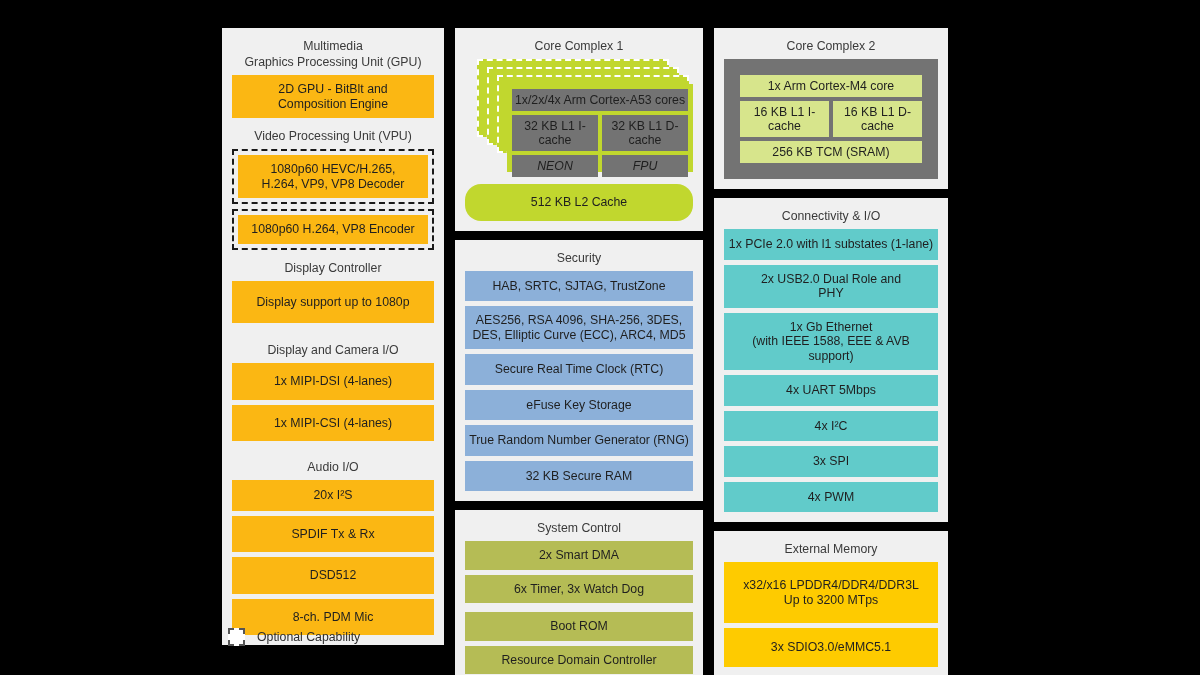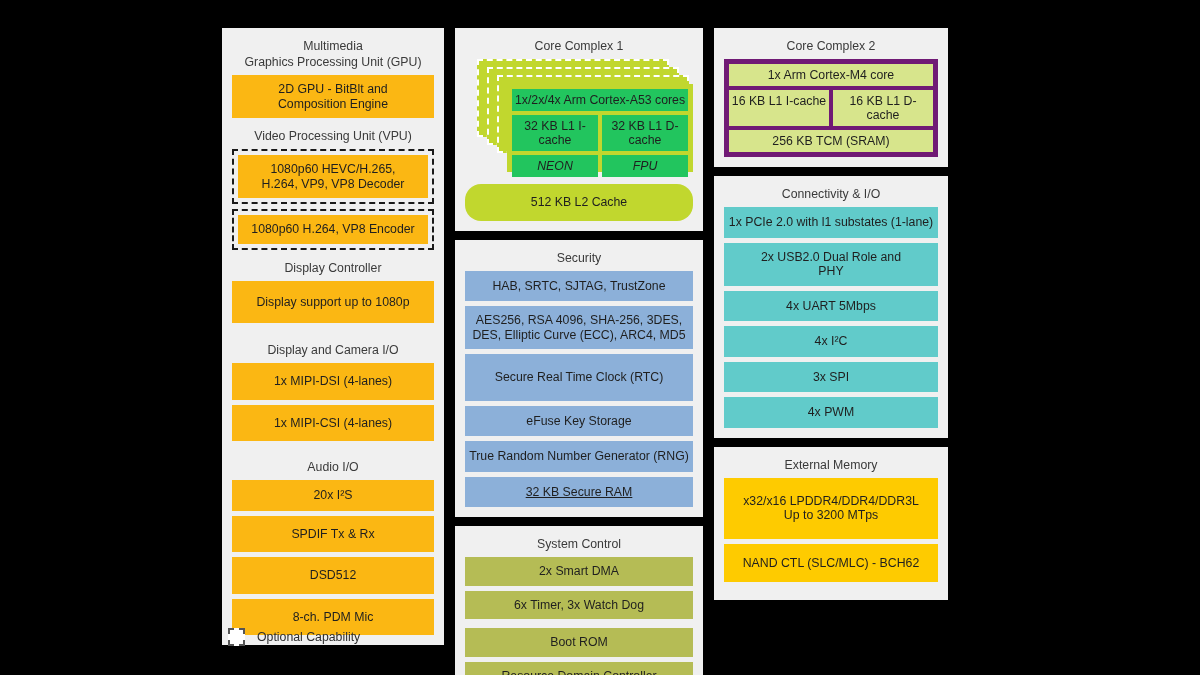--- a/index.html
+++ b/index.html
@@ -78,31 +78,31 @@
   .stack-card.s3 { left: 32px; top: 16px; width: 192px; height: 78px; }
   .stack-front {
     position: absolute;
     left: 42px; top: 25px; width: 186px; height: 88px;
     background: #c1d72e;
     padding: 5px;
   }
   .cc-row { display: flex; gap: 4px; margin-bottom: 4px; }
   .cc-row:last-child { margin-bottom: 0; font-style: italic; }
   .cc-cell {
-    background: #22c55e;
+    background: #737373;
     flex: 1 1 0;
     text-align: center;
     font-size: 12.3px;
     color: #1f1f1f;
     line-height: 14px;
     padding: 4px 2px;
   }
 
   
-  .cc2-outer { background: #701a75; padding: 5px; margin-bottom: 0; }
+  .cc2-outer { background: #737373; padding: 16px; margin-bottom: 0; }
   .cc2-row { display: flex; gap: 4px; margin-bottom: 4px; }
   .cc2-row:last-child { margin-bottom: 0; }
   .cc2-cell {
     background: #d7e58c;
     flex: 1 1 0;
     text-align: center;
     font-size: 12.3px;
     color: #1f1f1f;
     line-height: 14px;
     padding: 4px 2px;
@@ -188,24 +188,24 @@
       </div>
 
       <div class="block c-green" style="padding:11px 4px;">512 KB L2 Cache</div>
     </div>
 
     <div class="panel">
       <div class="panel-title">Security</div>
       <div class="block c-blue" style="padding:8px 4px;">HAB, SRTC, SJTAG, TrustZone</div>
       <div class="block c-blue">AES256, RSA 4096, SHA-256, 3DES,
 DES, Elliptic Curve (ECC), ARC4, MD5</div>
-      <div class="block c-blue" style="padding:16px 4px;">Secure Real Time Clock (RTC)</div>
+      <div class="block c-blue" style="padding:8px 4px;">Secure Real Time Clock (RTC)</div>
       <div class="block c-blue" style="padding:8px 4px;">eFuse Key Storage</div>
       <div class="block c-blue" style="padding:8px 4px;">True Random Number Generator (RNG)</div>
-      <div class="block c-blue" style="padding:8px 20px;text-decoration:underline;">32 KB Secure RAM</div>
+      <div class="block c-blue" style="padding:8px 20px;">32 KB Secure RAM</div>
     </div>
 
     <div class="panel">
       <div class="panel-title">System Control</div>
       <div class="block c-olive">2x Smart DMA</div>
       <div class="block c-olive" style="margin-bottom:9px;">6x Timer, 3x Watch Dog</div>
       <div class="block c-olive">Boot ROM</div>
       <div class="block c-olive">Resource Domain Controller</div>
 
     </div>
@@ -227,30 +227,33 @@
           <div class="cc2-cell">256 KB TCM (SRAM)</div>
         </div>
       </div>
     </div>
 
     <div class="panel">
       <div class="panel-title">Connectivity &amp; I/O</div>
       <div class="block c-teal" style="padding:8px 4px;">1x PCIe 2.0 with l1 substates (1-lane)</div>
       <div class="block c-teal">2x USB2.0 Dual Role and
 PHY</div>
+      <div class="block c-teal">1x Gb Ethernet
+(with IEEE 1588, EEE &amp; AVB support)</div>
       <div class="block c-teal" style="padding:8px 4px;">4x UART 5Mbps</div>
       <div class="block c-teal" style="padding:8px 4px;">4x I²C</div>
       <div class="block c-teal" style="padding:8px 4px;">3x SPI</div>
       <div class="block c-teal" style="padding:8px 4px;">4x PWM</div>
     </div>
 
     <div class="panel">
       <div class="panel-title">External Memory</div>
       <div class="block c-yellow" style="padding:16px 4px;">x32/x16 LPDDR4/DDR4/DDR3L
 Up to 3200 MTps</div>
+      <div class="block c-yellow" style="padding:12px 4px;margin-bottom:8px;">3x SDIO3.0/eMMC5.1</div>
       <div class="block c-yellow" style="padding:12px 4px;margin-bottom:8px;">NAND CTL (SLC/MLC) - BCH62</div>
 
     </div>
   </div>
 
   <div id="legend">
     <div class="legend-swatch"></div>
     <div class="legend-label">Optional Capability</div>
   </div>
 

